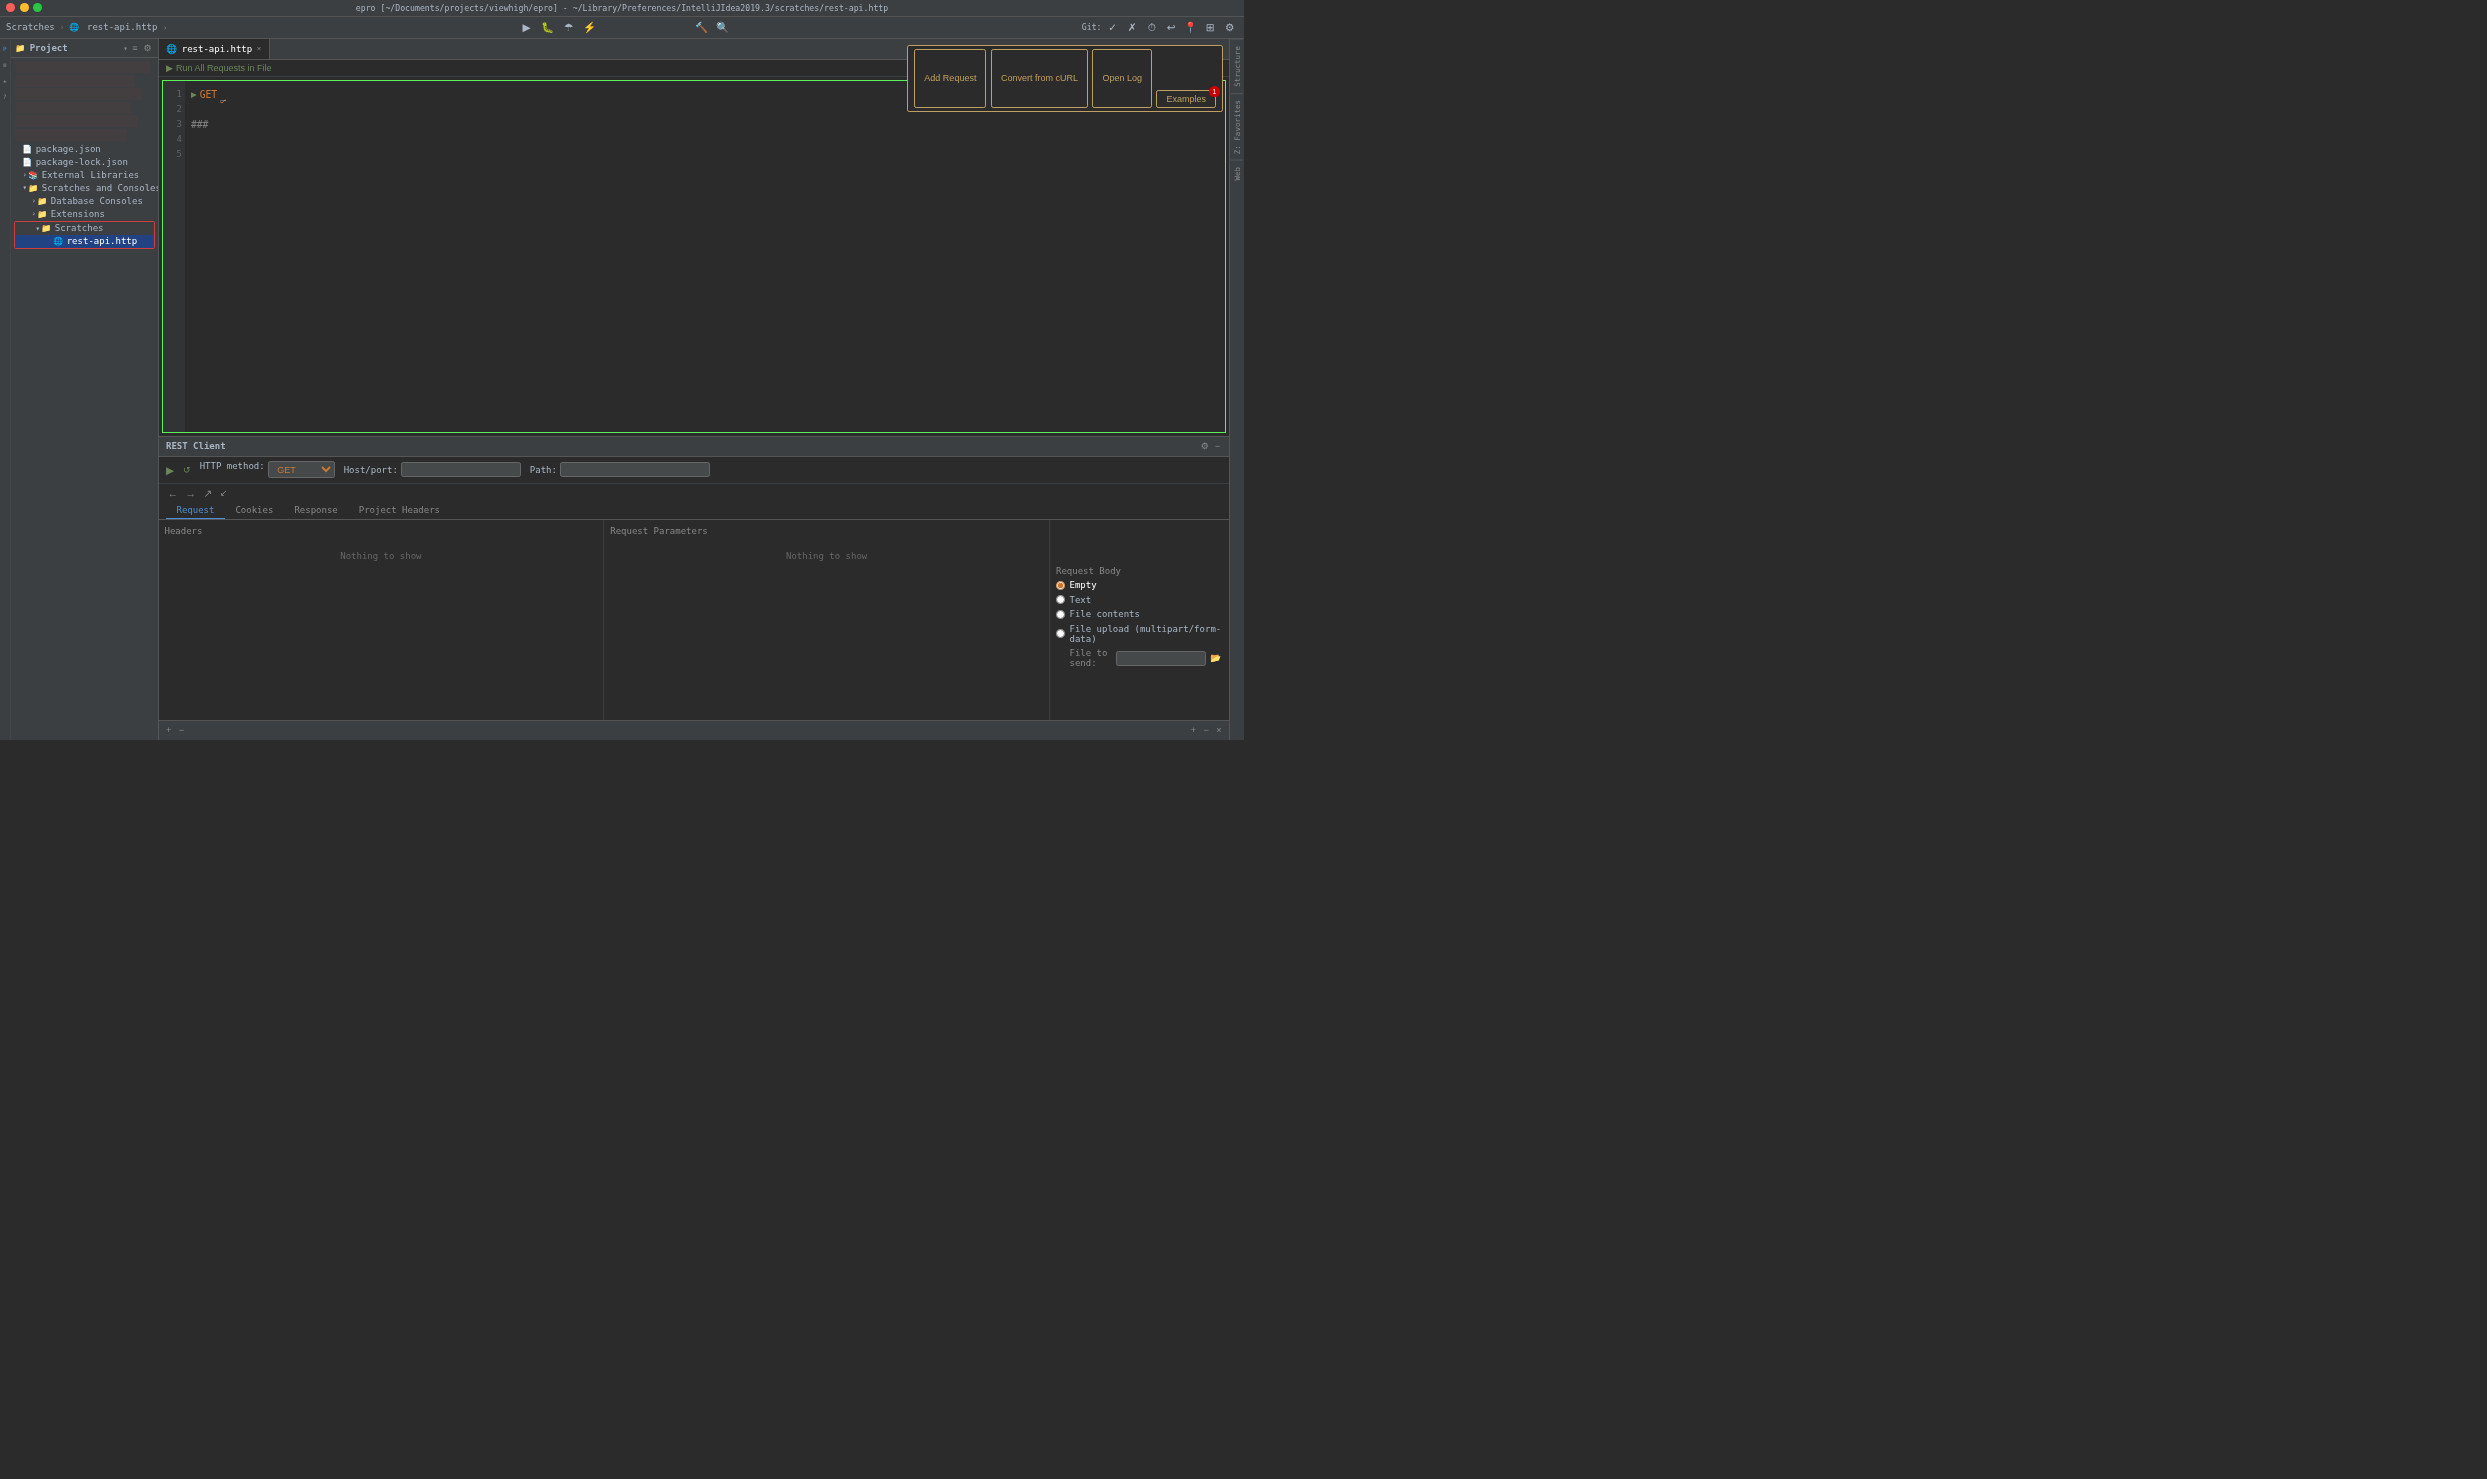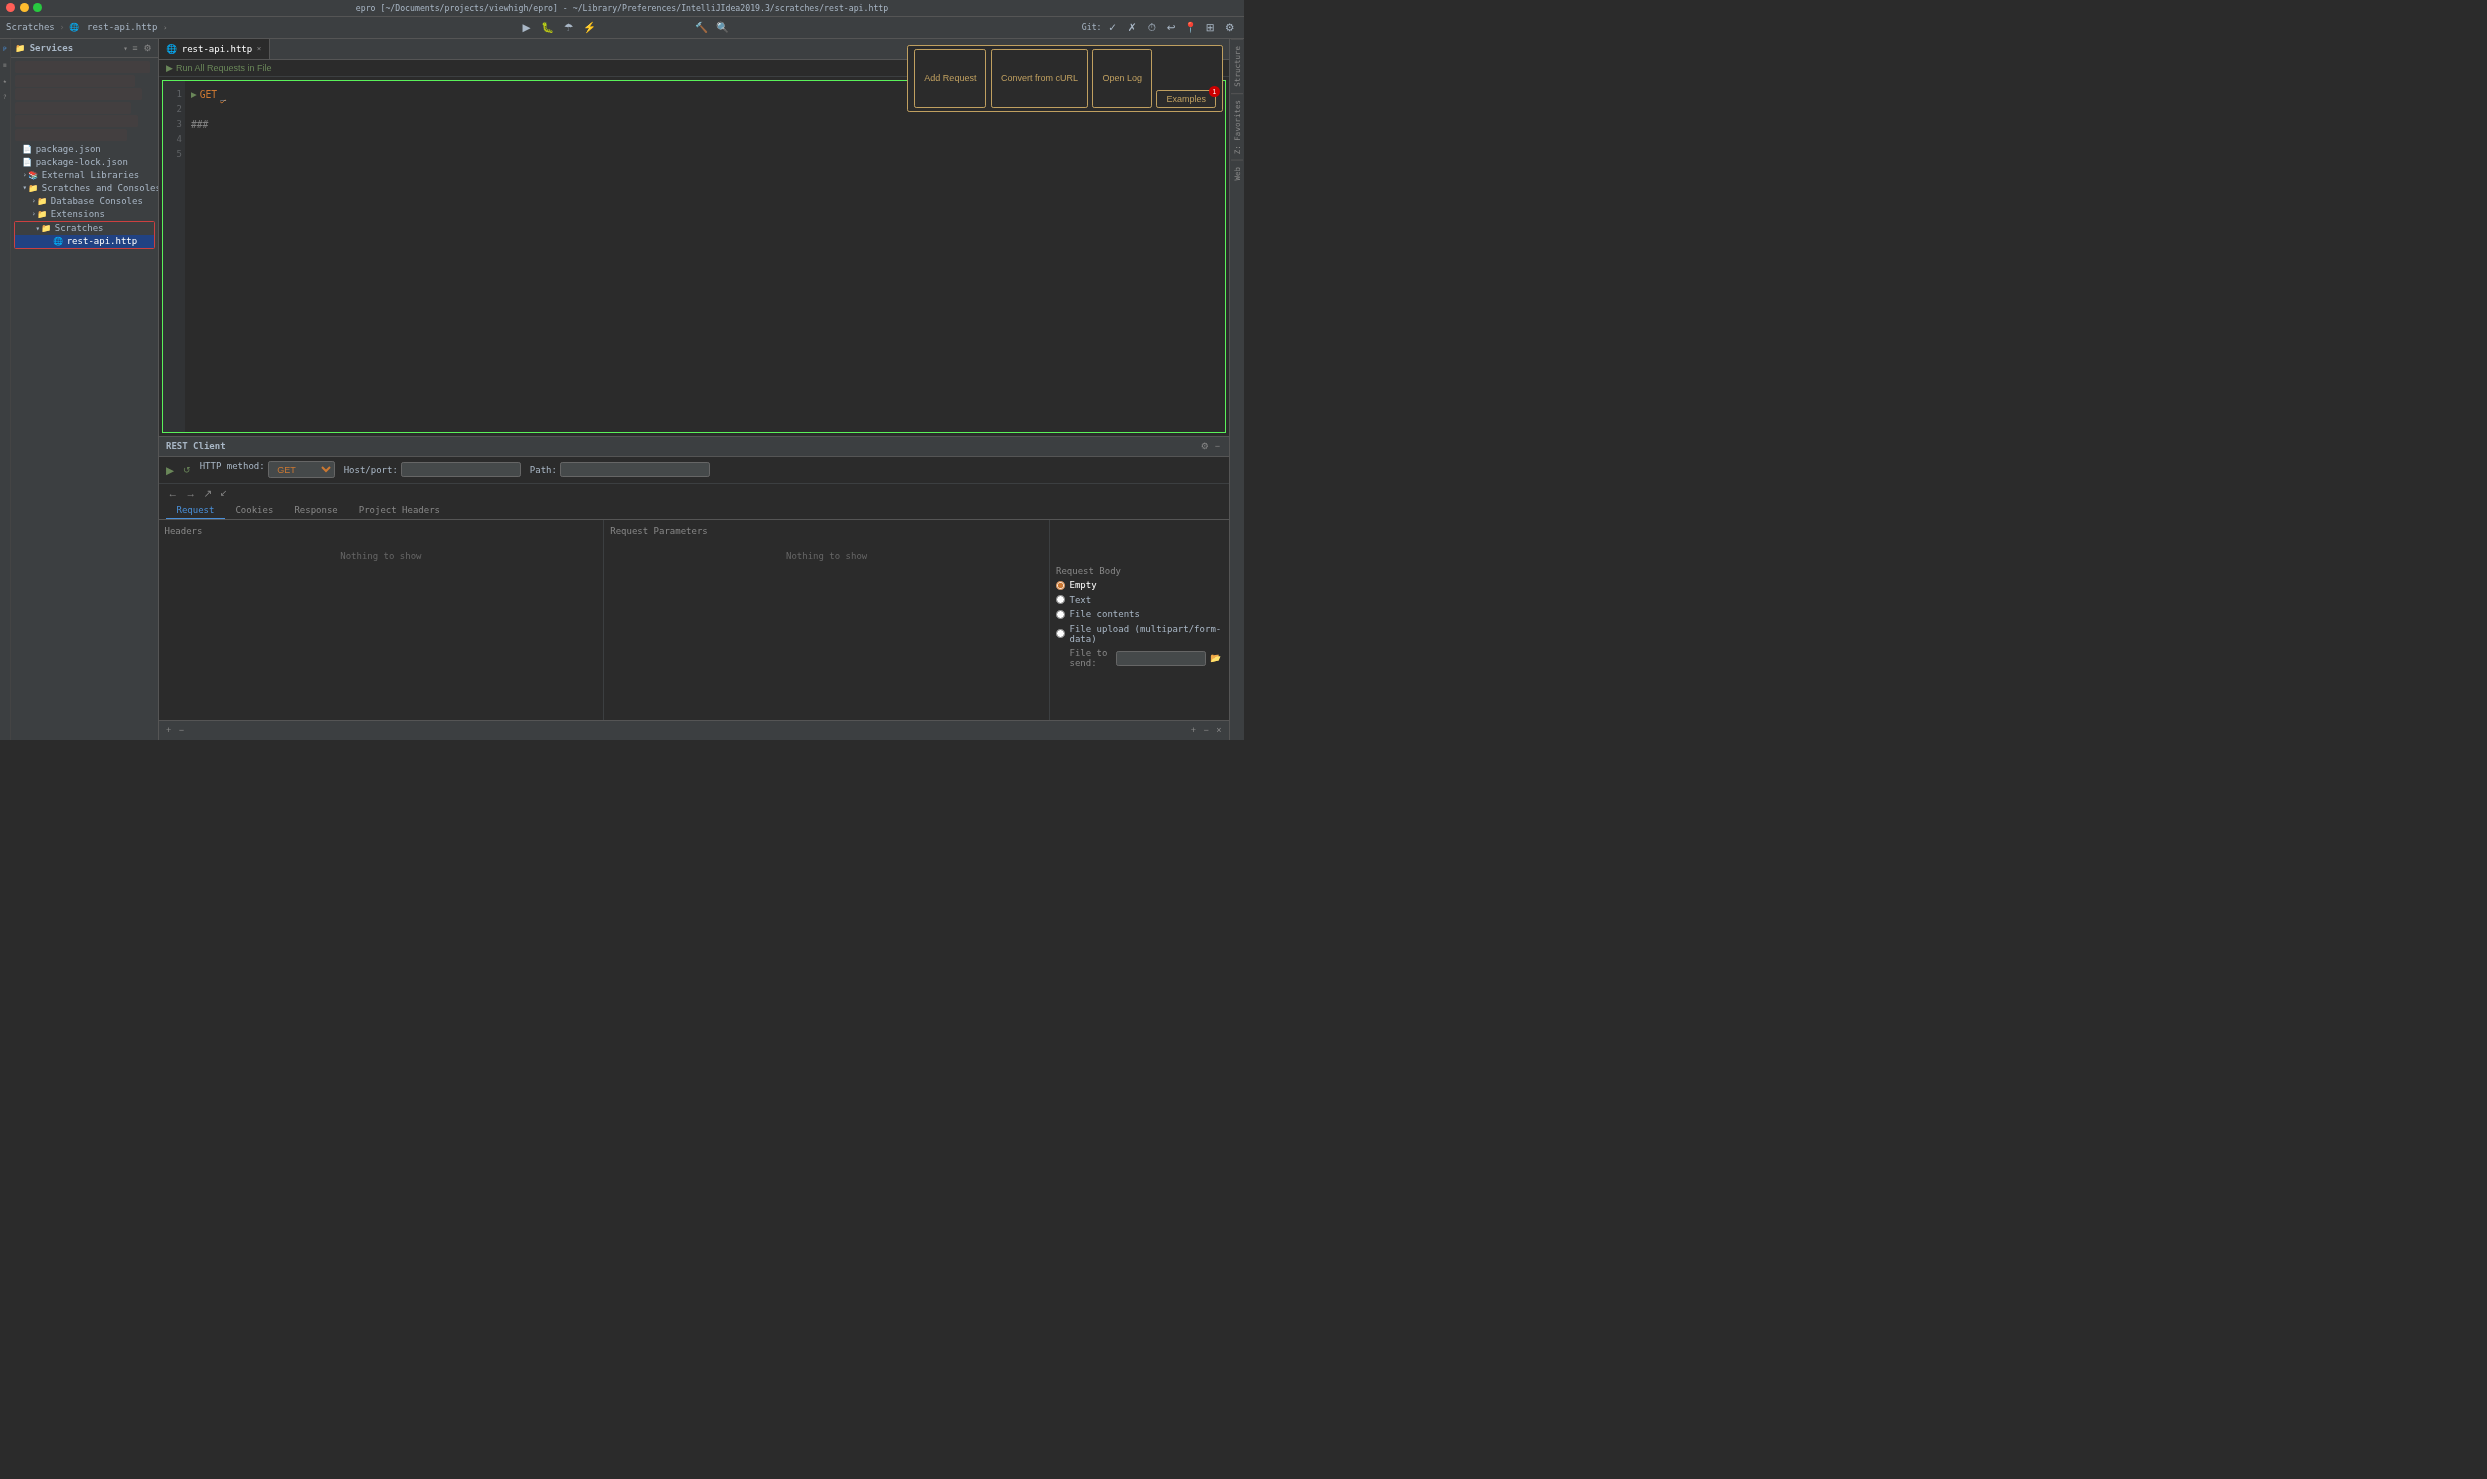--- a/index.html
+++ b/index.html
@@ -563,21 +563,21 @@
   <div class="left-nav-icons">
     <div class="left-nav-icon" style="color:#4a90d9;">P</div>
     <div class="left-nav-icon">≡</div>
     <div class="left-nav-icon">★</div>
     <div class="left-nav-icon">?</div>
   </div>
 
   <div class="project-panel">
     <div class="panel-header">
       <span style="font-size:8.2px; margin-right:1.5px; color:#4a90d9;">📁</span>
-      <span class="panel-title">Services</span>
+      <span class="panel-title">Project</span>
       <span style="font-size:7.5px; color:#888;">▾</span>
       <button class="panel-icon-btn" style="margin-left:auto;">≡</button>
       <button class="panel-icon-btn">⚙</button>
     </div>
 
     <div class="project-tree">
 
       <div class="blurred-row blurred-row-wide" style="margin-left:4.5px; height:12px; width:135px; background:#4a4040; opacity:0.5; margin-bottom:1.5px;"></div>
       <div class="blurred-row" style="height:12px; width:120px; background:#4a4040; opacity:0.5; margin-bottom:1.5px; margin-left:4.5px;"></div>
       <div class="blurred-row" style="height:12px; width:127px; background:#4a4040; opacity:0.5; margin-bottom:1.5px; margin-left:4.5px;"></div>

